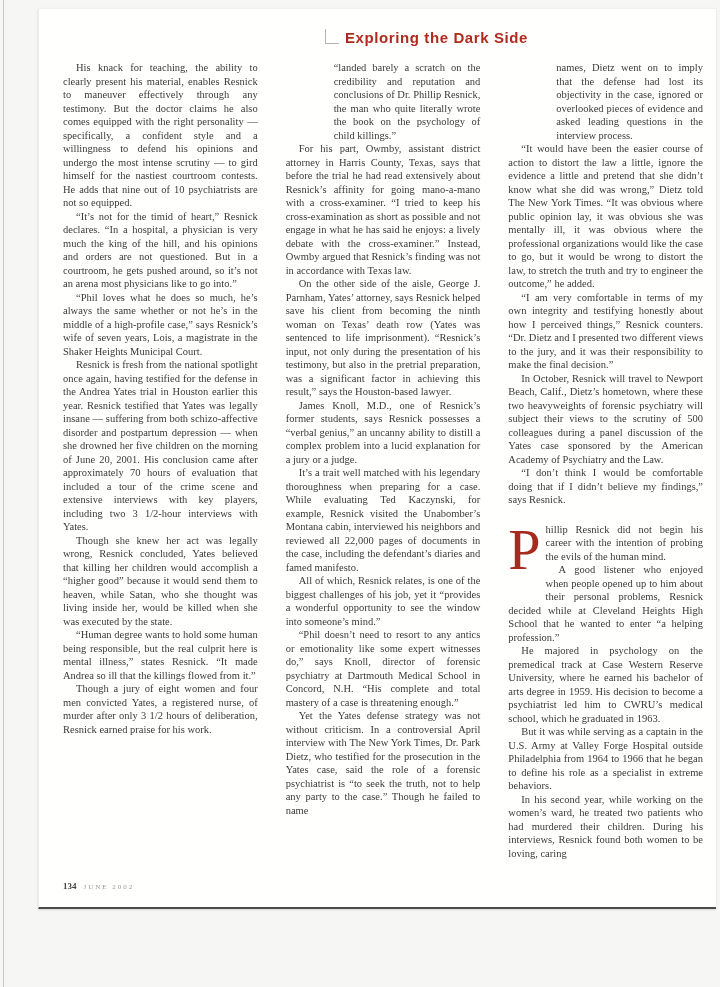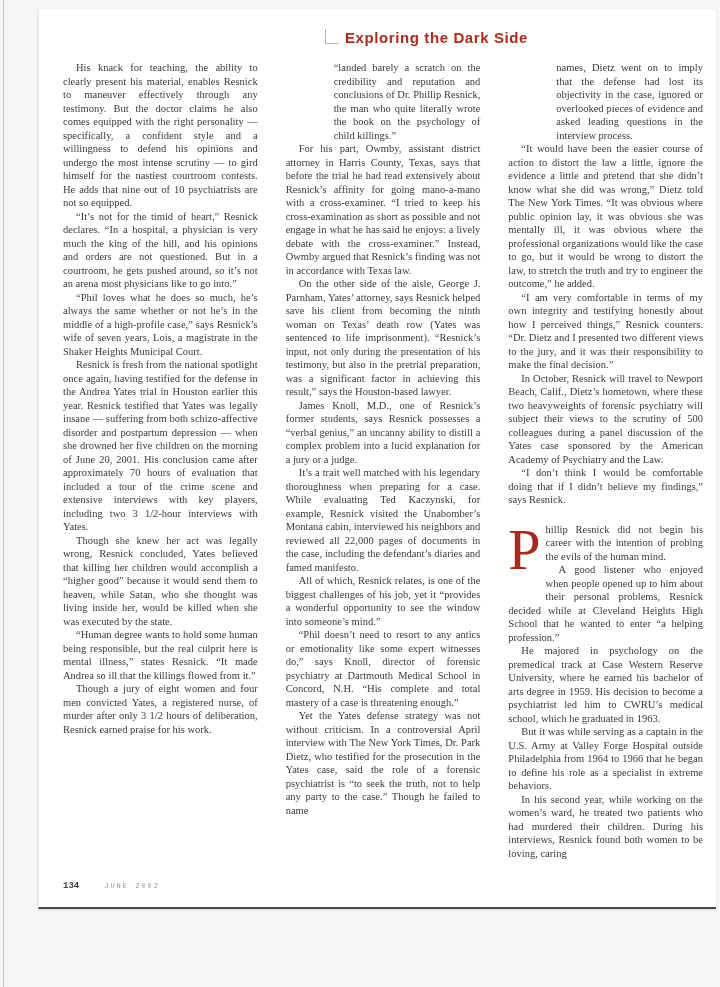--- a/index.html
+++ b/index.html
@@ -59,22 +59,22 @@
     float:left;
     font-size:58px;
     line-height:46px;
     height:68px;
     padding:4px 5px 0 0;
     color:#a8291d;
     font-family:"Liberation Serif","DejaVu Serif",serif;
   }
   .footer {
     position:absolute; left:24px; bottom:16px;
-    font-family:Liberation Mono, monospace;
-    display:flex; align-items:baseline; gap:25px;
+    font-family:Liberation Serif, serif;
+    display:flex; align-items:baseline; gap:7px;
   }
   .footer .pagenum { font-size:9px; font-weight:bold; color:#444; }
   .footer .issue { font-size:7px; letter-spacing:2px; color:#999; }
 </style>
 </head>
 <body>
 
 <div class="scan-edge-line"></div>
 
 <div class="page">

